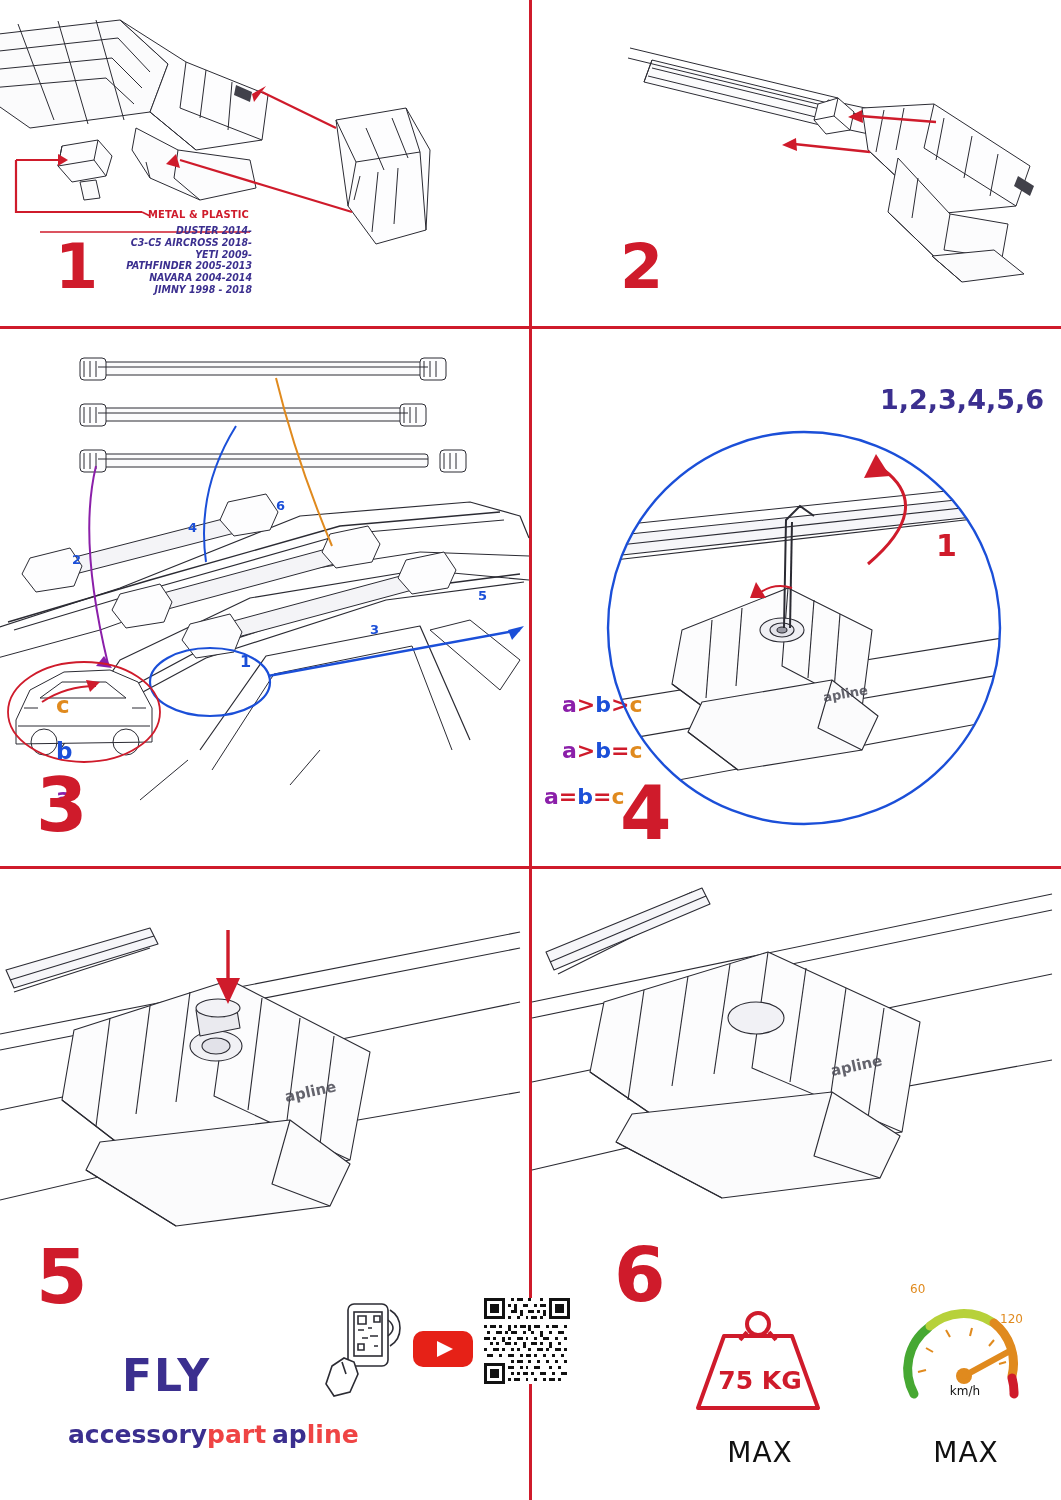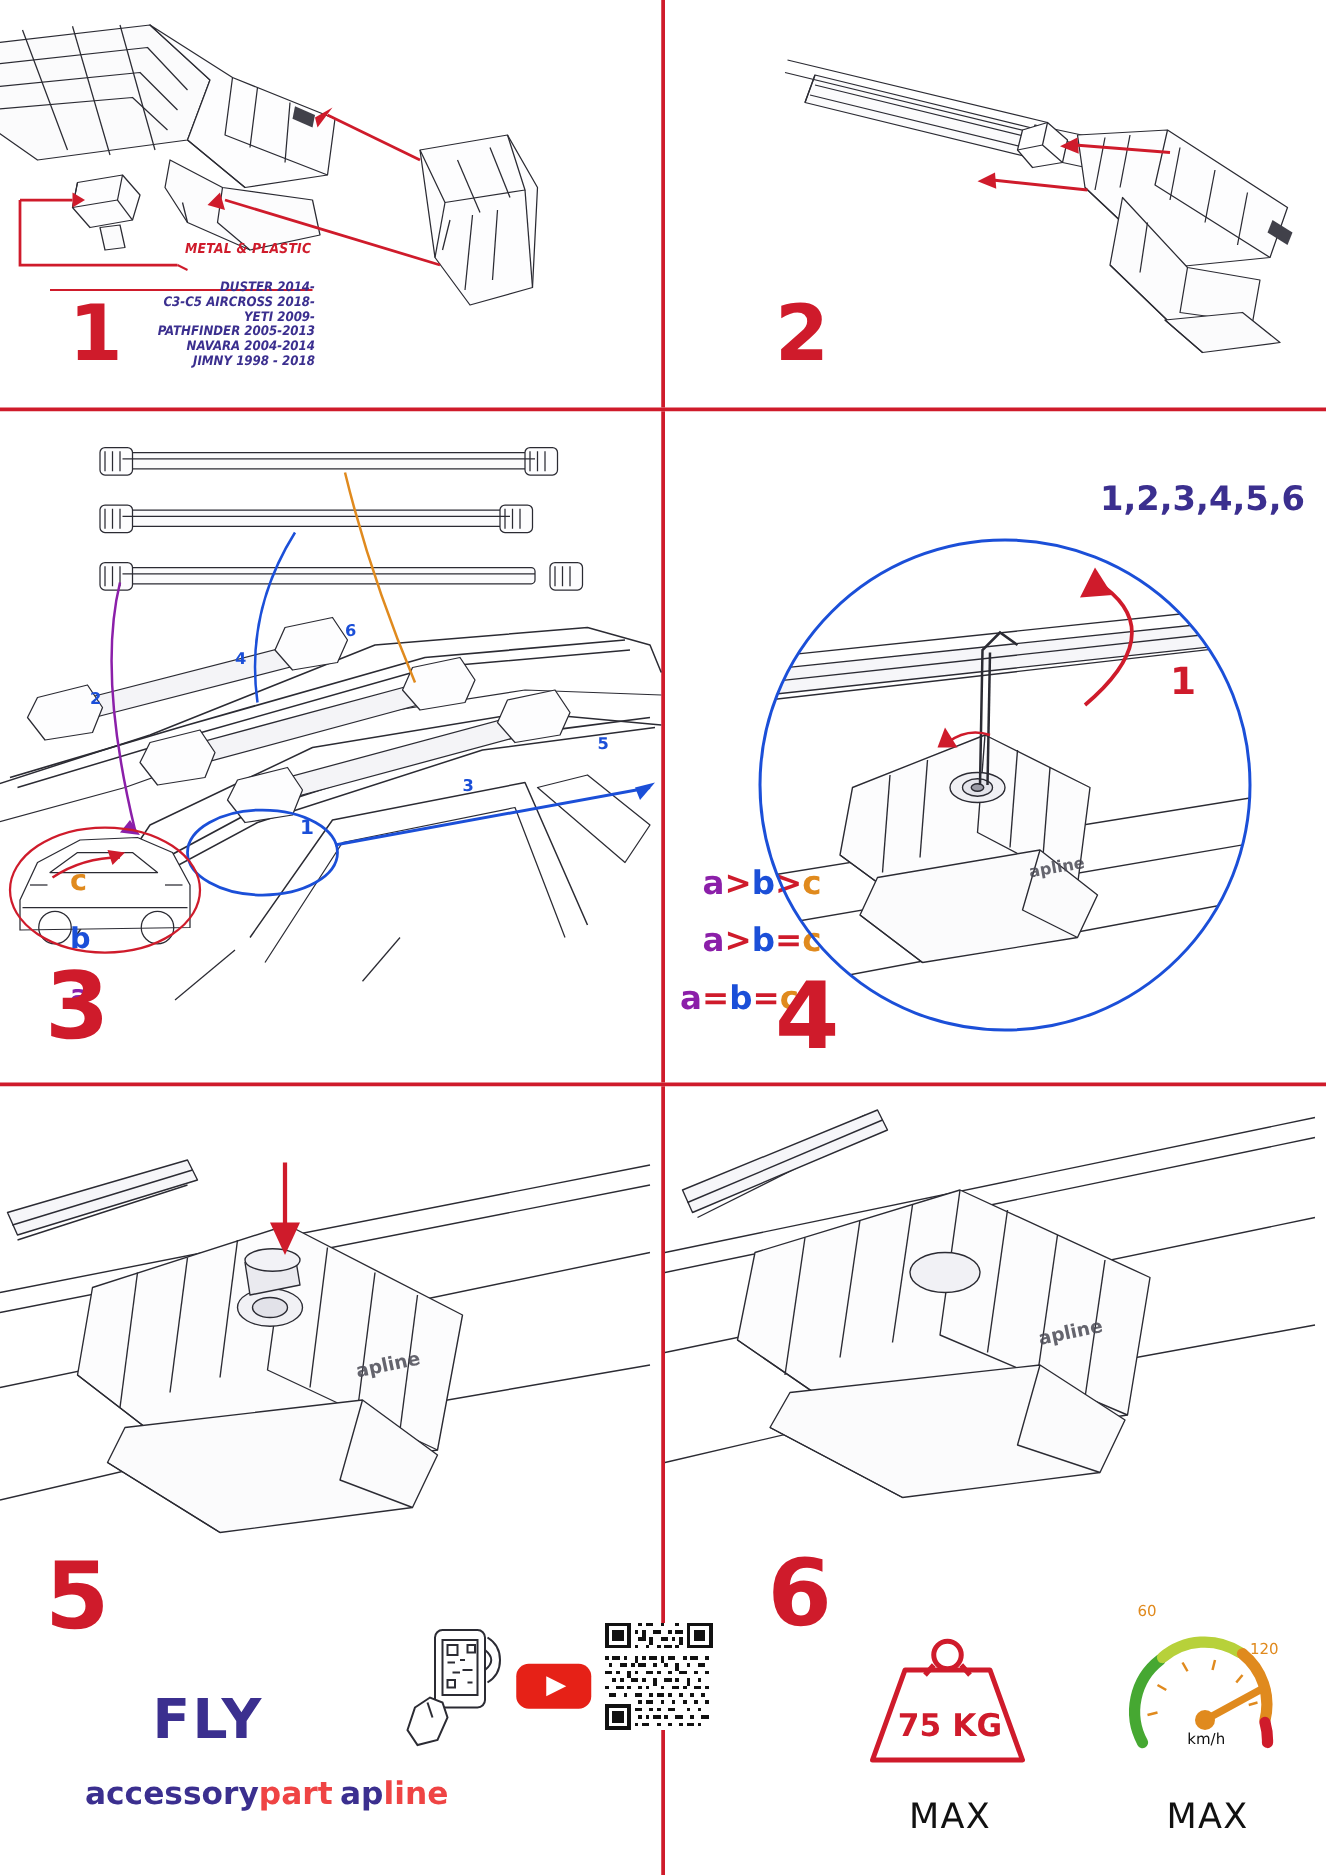--- a/index.html
+++ b/index.html
@@ -54,21 +54,21 @@
     font-family: "DejaVu Sans Condensed", "DejaVu Sans", sans-serif;
     font-size: 11px;
     font-weight: bold;
     color: #cf1b2b;
     letter-spacing: .2px;
     white-space: nowrap;
   }
   .ineq {
     position: absolute;
     font-family: "DejaVu Sans", sans-serif;
-    font-size: 26px;
+    font-size: 22px;
     font-weight: bold;
     letter-spacing: 0px;
     white-space: nowrap;
     text-align: center;
   }
   .ineq .a { color: #8b1fa9; }
   .ineq .b { color: #1b4fd8; }
   .ineq .c { color: #e08a1e; }
   .ineq .op { color: #cf1b2b; }
   .lbl-abc {
@@ -214,21 +214,21 @@
         <path d="M176 154 L166 164 L180 168 Z"></path>
         <path d="M58 154 L68 160 L58 166 Z"></path>
       </g>
 
       <g stroke="#cf1b2b" stroke-width="1.6" fill="none">
         <path d="M142 212 L150 216"></path>
         <path d="M40 232 L250 232"></path>
       </g>
     </svg>
 
-    <div class="fit-title" style="left:148px; top:192px;font-style:italic;">METAL &amp; PLASTIC</div>
+    <div class="fit-title" style="left:148px; top:208px;">METAL &amp; PLASTIC</div>
     <div class="fit-list" style="left:0px; top:225px; width:252px;">
       <div>DUSTER 2014-</div>
       <div>C3-C5 AIRCROSS 2018-</div>
       <div>YETI 2009-</div>
       <div>PATHFINDER 2005-2013</div>
       <div>NAVARA 2004-2014</div>
       <div>JIMNY 1998 - 2018</div>
     </div>
     <div class="step-num" style="left:55px; top:236px; font-size:62px;">1</div>
   </div>

